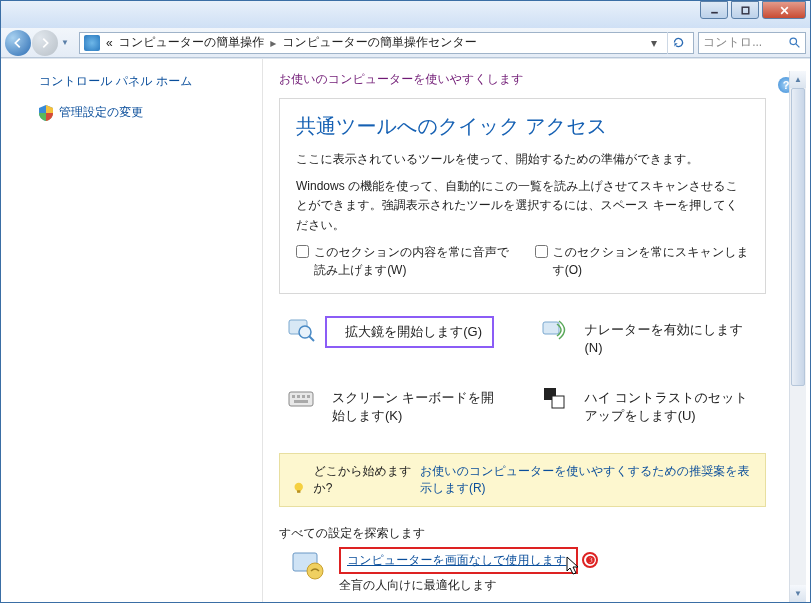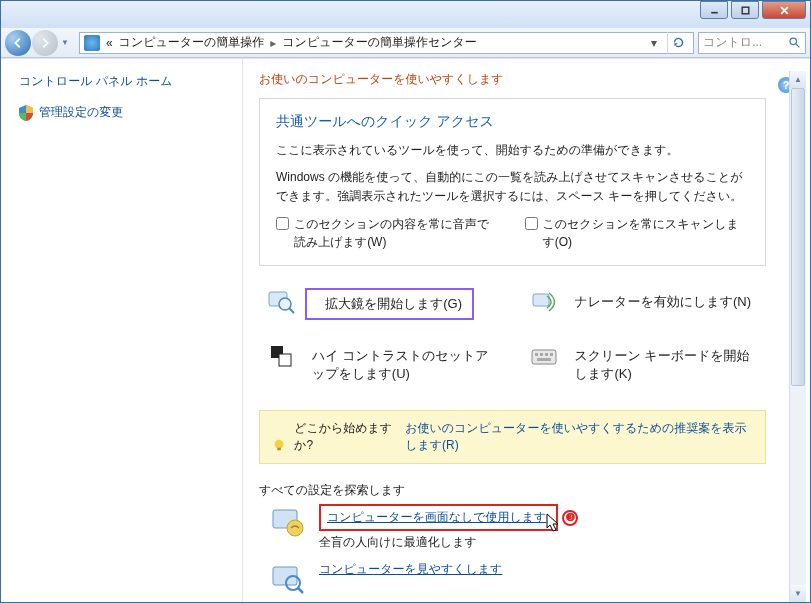--- a/index.html
+++ b/index.html
@@ -19,31 +19,31 @@
   .nav-circle.fwd { background: radial-gradient(circle at 30% 30%, #e0e6ec, #b8c0c8); }
   .nav-circle svg { width: 14px; height: 14px; }
   .addr { flex: 1; height: 22px; border: 1px solid #9fb3c9; background: #fff; margin: 0 4px; display: flex; align-items: center; padding: 0 4px; gap: 6px; color: #222; }
   .addr .cp-ico { width: 16px; height: 16px; background: radial-gradient(circle,#6fb7e8,#2a7ac0); border-radius: 2px; }
   .addr .sep { color: #666; }
   .addr-drop { margin-left: auto; color: #555; padding: 0 4px; cursor: pointer; }
   .refresh { width: 22px; height: 22px; border-left: 1px solid #cdd8e5; display: flex; align-items: center; justify-content: center; color: #2a6ab3; cursor: pointer; }
   .search { width: 108px; height: 22px; border: 1px solid #9fb3c9; background: #fff; margin-right: 4px; display: flex; align-items: center; padding: 0 4px; color: #888; }
 
   .content { flex: 1; display: flex; overflow: hidden; border-top: 1px solid #dfe6ee; }
-  .sidebar { width: 242px; background: #fff; padding: 14px 16px 0 18px; border-right: 1px solid #e4e4e4; }
+  .sidebar { width: 242px; background: #fff; padding: 14px 16px 0 18px; border-right: 1px solid #e4e4e4; margin-left: 20px; }
   .side-link { color: #0a4e9b; text-decoration: none; cursor: pointer; display: block; margin-bottom: 14px; }
   .side-link.shield { display: flex; align-items: center; gap: 6px; }
   .shield-ico { width: 14px; height: 16px; display: inline-block; }
 
   .main { flex: 1; padding: 12px 4px 0 16px; overflow-y: auto; position: relative; }
   .help-ico { position: absolute; top: 6px; right: 12px; width: 16px; height: 16px; border-radius: 50%; background: radial-gradient(circle,#a3d0f5,#3a8bd6); color: #fff; text-align: center; font-size: 11px; line-height: 16px; font-weight: bold; cursor: pointer; }
 
-  .main h2 { color: #c2410c; font-size: 12px; font-weight: normal; margin-bottom: 10px; }
+  .main h2 { color: #701a75; font-size: 12px; font-weight: normal; margin-bottom: 10px; }
   .panel { border: 1px solid #d8d8d8; background: #fff; padding: 14px 16px 14px 16px; margin-right: 20px; }
-  .panel h3 { color: #1560b3; font-size: 14px; font-weight: normal; margin-bottom: 10px; }
+  .panel h3 { color: #1560b3; font-size: 20px; font-weight: normal; margin-bottom: 10px; }
   .panel p { color: #222; line-height: 1.6; margin-bottom: 8px; }
   .chk-row { display: flex; gap: 24px; margin-top: 6px; }
   .chk { display: flex; align-items: flex-start; gap: 5px; color: #222; }
   .chk input { margin-top: 2px; }
   .chk .lbl { max-width: 210px; line-height: 1.5; }
 
   .tools-grid { display: grid; grid-template-columns: 1fr 1fr; gap: 22px 26px; margin: 22px 20px 22px 8px; }
   .tool { display: flex; align-items: flex-start; gap: 10px; }
   .tool-ico { width: 28px; height: 28px; flex-shrink: 0; display: flex; align-items: center; justify-content: center; }
   .tool-label { border: 1px solid transparent; padding: 4px 6px; font-size: 13px; color: #222; line-height: 1.4; cursor: pointer; }
@@ -194,38 +194,38 @@
                   <rect x="3" y="6" width="16" height="12" rx="2" fill="#d8e8f5" stroke="#7aa8cf"></rect>
                   <path d="M17 8 Q25 14 17 20" fill="none" stroke="#5aa85a" stroke-width="1.5"></path>
                   <path d="M19 5 Q30 14 19 23" fill="none" stroke="#5aa85a" stroke-width="1.5"></path>
                 </svg>
               </span>
           <span class="tool-label">ナレーターを有効にします(N)</span>
         </div>
         <div class="tool">
           <span class="tool-ico">
                 <svg viewBox="0 0 28 28">
-                  <rect x="4" y="4" width="12" height="12" fill="#222"></rect>
-                  <rect x="12" y="12" width="12" height="12" fill="#fff" stroke="#222"></rect>
-                </svg>
-              </span>
-          <span class="tool-label">ハイ コントラストのセットアップをします(U)</span>
-        </div>
-        <div class="tool">
-          <span class="tool-ico">
-                <svg viewBox="0 0 28 28">
                   <rect x="2" y="8" width="24" height="14" rx="2" fill="#e8e8e8" stroke="#888"></rect>
                   <rect x="5" y="11" width="3" height="3" fill="#aaa"></rect>
                   <rect x="10" y="11" width="3" height="3" fill="#aaa"></rect>
                   <rect x="15" y="11" width="3" height="3" fill="#aaa"></rect>
                   <rect x="20" y="11" width="3" height="3" fill="#aaa"></rect>
                   <rect x="7" y="16" width="14" height="3" fill="#aaa"></rect>
                 </svg>
               </span>
           <span class="tool-label">スクリーン キーボードを開始します(K)</span>
+        </div>
+        <div class="tool">
+          <span class="tool-ico">
+                <svg viewBox="0 0 28 28">
+                  <rect x="4" y="4" width="12" height="12" fill="#222"></rect>
+                  <rect x="12" y="12" width="12" height="12" fill="#fff" stroke="#222"></rect>
+                </svg>
+              </span>
+          <span class="tool-label">ハイ コントラストのセットアップをします(U)</span>
         </div>
       </div>
 
       <div class="yellowbar">
         <span class="bulb"><svg viewBox="0 0 16 16">
                 <circle cx="8" cy="7" r="5" fill="#f5d040"></circle>
                 <rect x="6" y="11" width="4" height="3" fill="#b89020"></rect>
               </svg></span>
         <span>どこから始めますか?</span>
         <a>お使いのコンピューターを使いやすくするための推奨案を表示します(R)</a>

